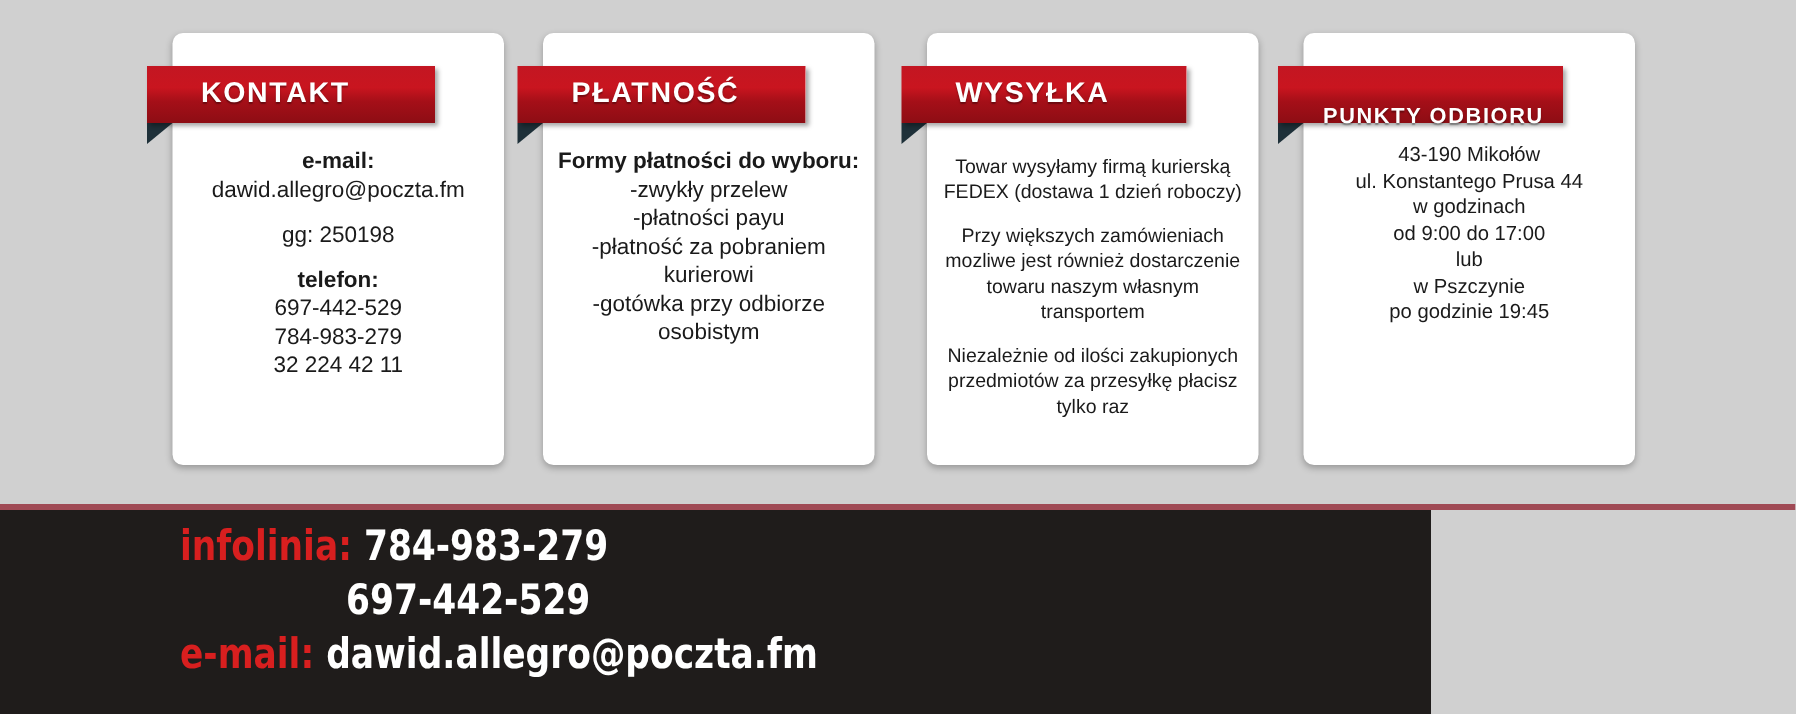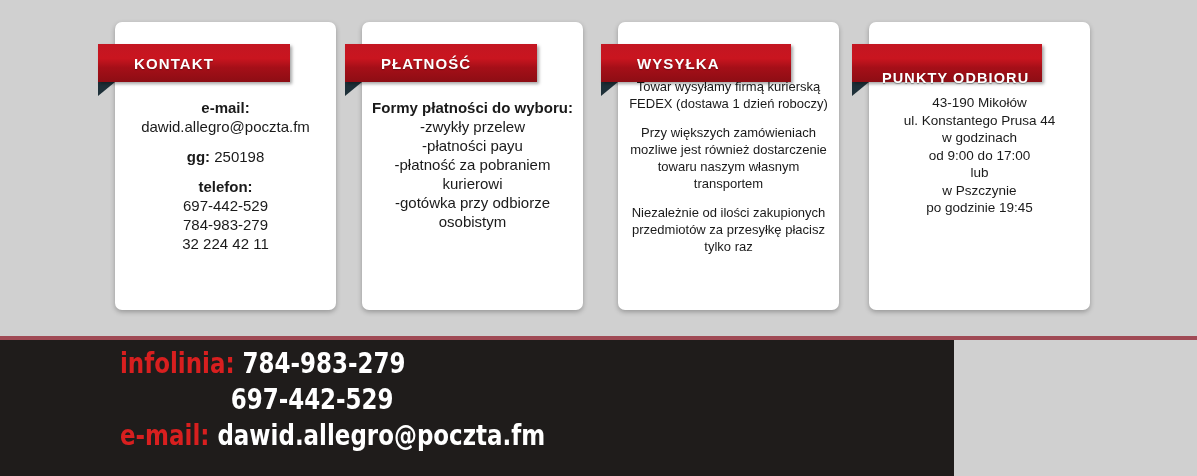--- a/index.html
+++ b/index.html
@@ -61,21 +61,21 @@
     z-index: 3;
   }
   .card.c0 .ribbon { width: 192px; }
   .card.c1 .ribbon { width: 192px; }
   .card.c2 .ribbon { width: 190px; }
   .card.c3 .ribbon { width: 190px; }
 
   .ribbon-label {
     color: #ffffff;
     font-weight: bold;
-    font-size: 15px;
+    font-size: 19px;
     letter-spacing: 1.1px;
     padding-left: 36px;
     white-space: nowrap;
     text-shadow: 0 1px 1px rgba(0,0,0,0.35);
   }
   .card.c3 .ribbon-label { padding-left: 30px; font-size: 14.5px; margin-top: 30px; }
 
   
   .ribbon-fold {
     position: absolute;
@@ -111,25 +111,25 @@
   }
   .line.b { font-weight: bold; }
   .line.spacer { height: 11px; font-size: 0; line-height: 0; }
 
   .card.c2 .line { font-size: 13px; line-height: 17px; }
   .card.c3 .line { font-size: 13.5px; line-height: 17.5px; }
   .card.c2 .line.spacer, .card.c3 .line.spacer { height: 12px; }
 
   .card.c0 .card-body { top: 76px; }
   .card.c1 .card-body { top: 76px; }
-  .card.c2 .card-body { top: 56px; }
+  .card.c2 .card-body { top: 80px; }
   .card.c3 .card-body { top: 72px; }
 
   .kv { font-size: 15px; line-height: 19px; }
-  .kv .k { font-weight: bold; }
+  .kv .k { font-weight: normal; }
 
   
   #divider {
     position: absolute;
     left: 0; top: 336px;
     width: 1197px;
     height: 4px;
     background: #a04a55;
   }
 

